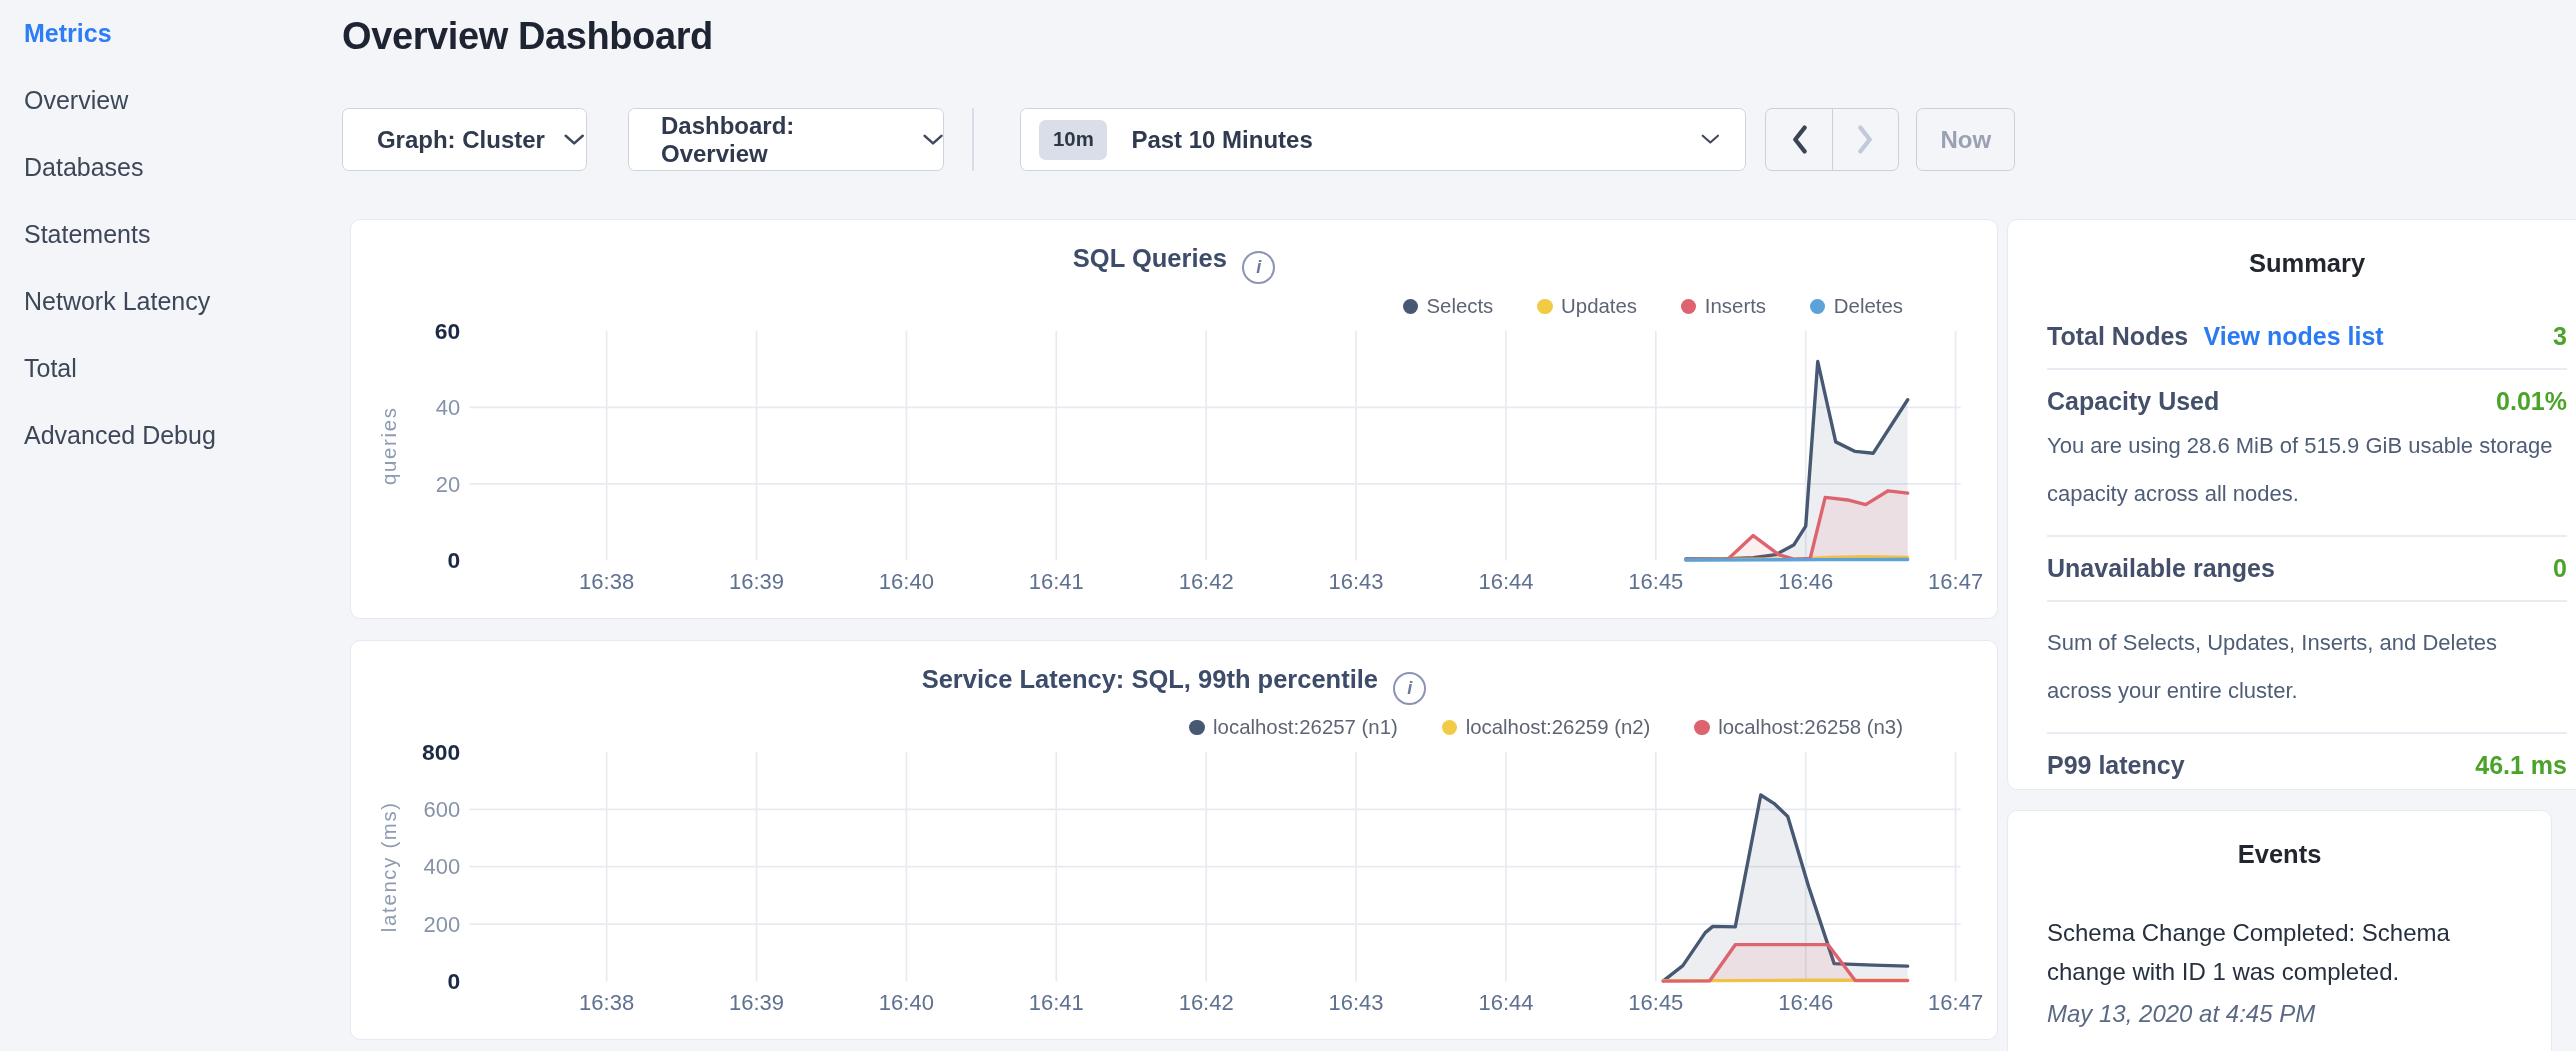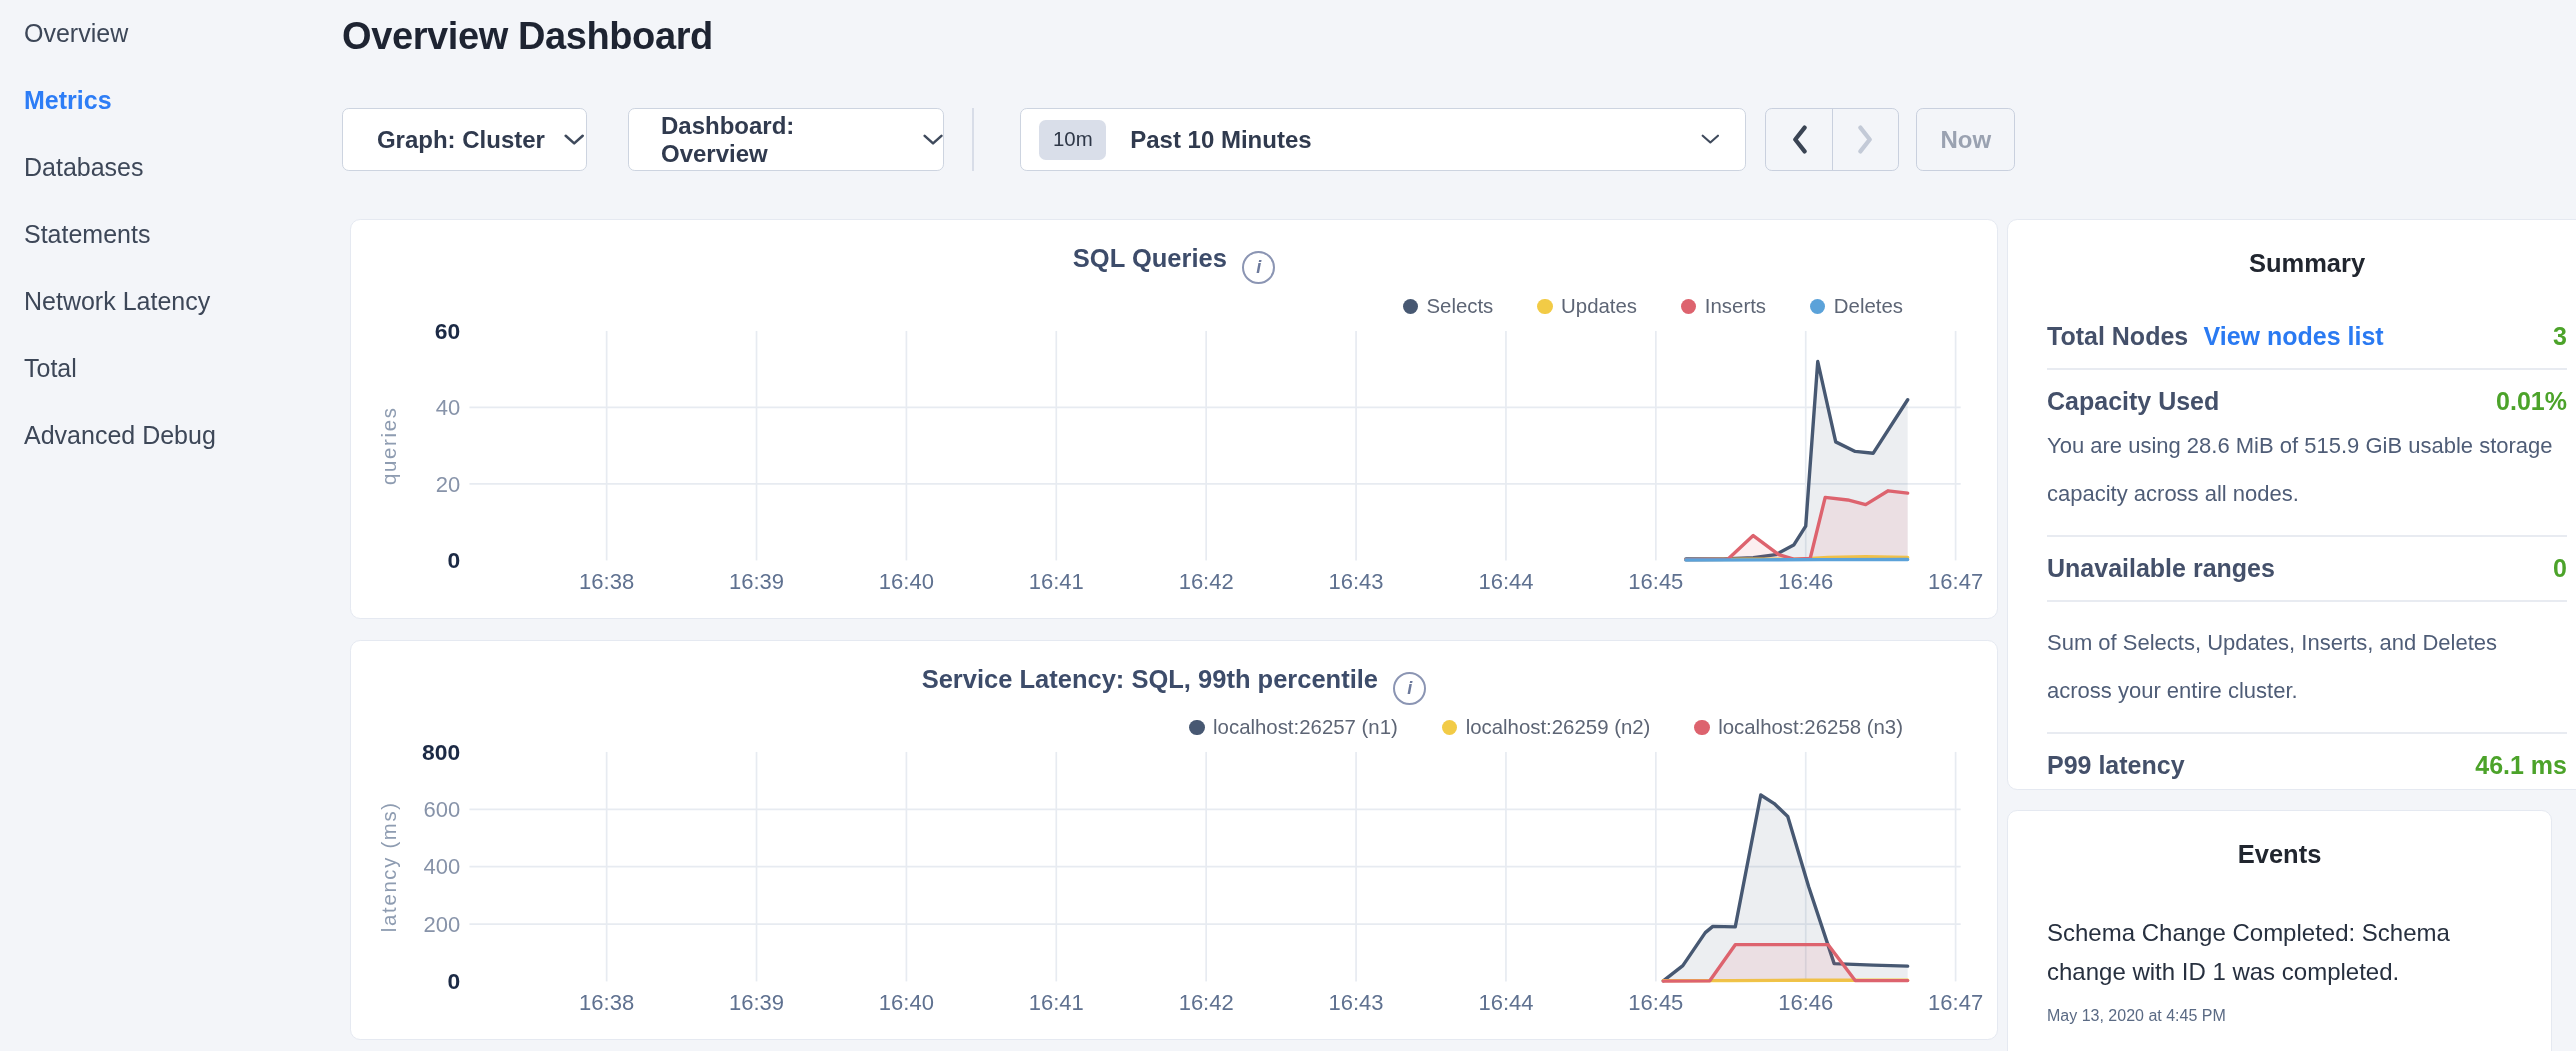--- a/index.html
+++ b/index.html
@@ -15,21 +15,21 @@
   .main{position:absolute;left:342px;top:0;width:1648px;height:1051px;}
   h1.page-title{position:absolute;top:15.3px;left:0;margin:0;font-size:38px;font-weight:600;color:#1e2432;letter-spacing:-0.4px;}
 
   .controls{position:absolute;top:108px;left:0;height:63px;display:flex;align-items:stretch;}
   .ctl-box{box-sizing:border-box;display:flex;align-items:center;background:#fff;border:1.7px solid #cdd4e0;border-radius:6.8px;cursor:pointer;font-size:24px;font-weight:700;color:#303a4e;}
   .dd{justify-content:center;gap:18.7px;padding-left:32px;}
   .dd1{width:245px;}
   .dd2{width:316px;margin-left:41px;}
   .vdivider{width:1.7px;background:#d8dde8;margin-left:28px;}
   .timesel{width:726px;margin-left:46px;padding:0 25.5px 0 18.7px;justify-content:flex-start;}
-  .time-badge{background:#d9dee9;border-radius:6.8px;padding:8.5px 13.6px;font-size:20.4px;font-weight:400;color:#2e3747;margin-right:24px;}
+  .time-badge{background:#d9dee9;border-radius:6.8px;padding:8.5px 13.6px;font-size:20.4px;font-weight:700;color:#2e3747;margin-right:24px;}
   .time-chevron{margin-left:auto;}
   .navgroup{display:flex;box-sizing:border-box;margin-left:19.6px;width:134px;border:1.7px solid #c9d0de;border-radius:6.8px;overflow:hidden;}
   .navgroup button{flex:1;display:flex;align-items:center;justify-content:center;background:transparent;border:none;cursor:pointer;padding:0;}
   .navgroup button + button{border-left:1.7px solid #c9d0de;cursor:default;}
   .nowbtn{box-sizing:border-box;margin-left:17px;width:99px;display:flex;align-items:center;justify-content:center;background:transparent;border:1.7px solid #c9d0de;border-radius:6.8px;color:#9aa2b1;font-size:24px;font-weight:700;cursor:default;}
 
   
   .card{position:absolute;box-sizing:border-box;background:#fff;border:1.7px solid #e5e9f1;border-radius:10.2px;}
   .chart-card{left:8px;width:1648px;height:400px;}
   #chart0{top:219px;}
@@ -50,30 +50,30 @@
   .summary-card{left:2007px;top:219px;width:600px;height:571px;padding:29px 39px 37px;overflow:hidden;}
   .events-card{left:2007px;top:810px;width:545px;height:374px;padding:29px 39px 25.5px;overflow:hidden;}
   .panel-title{margin:0 0 44px;text-align:center;font-size:25.5px;font-weight:700;color:#21262f;}
   .sum-line{display:flex;align-items:baseline;}
   .sum-label{font-size:25px;font-weight:700;color:#44506a;}
   .sum-link{font-size:25px;font-weight:700;color:#2a7af2;margin-left:15.3px;cursor:pointer;}
   .sum-value{margin-left:auto;font-size:25px;font-weight:700;color:#4ca32a;white-space:nowrap;}
   .sum-desc{margin-top:6.8px;font-size:22px;line-height:48px;color:#4f5d77;}
   .sum-div{height:1.7px;background:#e8ebf1;margin:17px 0;}
   .event-text{font-size:24px;line-height:39px;color:#27303f;max-width:442px;}
-  .event-time{margin-top:16px;font-size:16px;color:#5a6a84;}
+  .event-time{margin-top:9px;font-size:24px;color:#5a6a84;font-style:italic;}
 </style>
 </head>
 <body>
 
 <div class="app">
 
   <nav class="sidebar" id="sidebar">
+      <div class="sb-item active">Metrics</div>
       <div class="sb-item">Overview</div>
-      <div class="sb-item active">Metrics</div>
       <div class="sb-item">Databases</div>
       <div class="sb-item">Statements</div>
       <div class="sb-item">Network Latency</div>
       <div class="sb-item">Total</div>
       <div class="sb-item">Advanced Debug</div>
     </nav>
 
   <main class="main">
     <h1 class="page-title">Overview Dashboard</h1>
 

